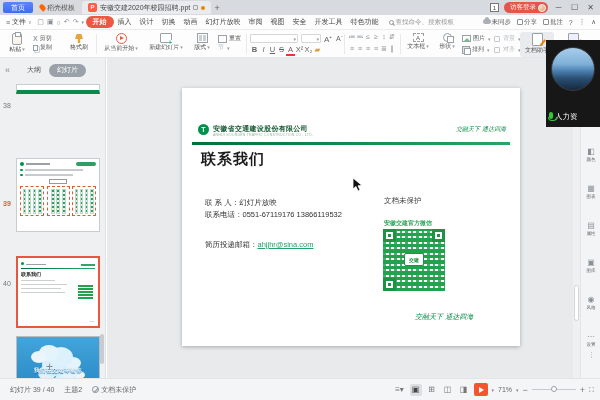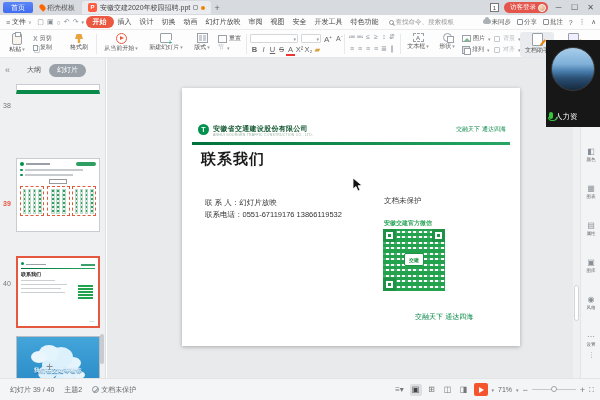--- a/index.html
+++ b/index.html
@@ -88,21 +88,21 @@
 
   .canvas { position:absolute; left:107px; top:58px; width:466px; height:320px; background:#e8eaec; }
   .vscroll { position:absolute; left:573px; top:58px; width:7px; height:320px; background:#eef0f2; }
   .vthumb { position:absolute; left:1px; top:227px; width:5px; height:36px; background:#fff; border:1px solid #d2d5d8; border-radius:3px; }
 
   
   .slide { position:absolute; left:75px; top:30px; width:338px; height:258px; background:#fff; box-shadow:0 1px 4px rgba(0,0,0,.28); }
   .logo { position:absolute; left:16px; top:36px; width:11px; height:11px; background:#00914d; border-radius:50%; color:#fff; font-size:7px; font-weight:bold; text-align:center; line-height:11px; }
   .cname { position:absolute; left:31px; top:36px; font-size:7px; font-weight:bold; color:#1a5c36; letter-spacing:.3px; }
   .cen { position:absolute; left:31px; top:45px; font-size:3.5px; color:#9ab3a2; letter-spacing:.2px; }
-  .slogan { font-family:"DejaVu Serif", serif; color:#0b8a4a; }
+  .slogan { font-family:"DejaVu Serif", serif; font-style:italic; color:#0b8a4a; }
   .slogan.top { position:absolute; right:14px; top:37px; font-size:6px; }
   .slogan.bottom { position:absolute; left:233px; top:224px; font-size:7px; }
   .grule { position:absolute; left:10px; top:54px; width:318px; height:2.5px; background:linear-gradient(90deg,#00713a,#27a763); }
   .stitle { position:absolute; left:19px; top:62px; font-size:15px; font-weight:bold; color:#1c1c1c; letter-spacing:1px; }
   .srow { position:absolute; left:23px; font-size:7.5px; color:#333; white-space:nowrap; }
   .srow .lnk { color:#23a06b; text-decoration:underline; }
   .wxhead { position:absolute; left:202px; top:108px; font-size:7.5px; color:#444; }
   .qrcap { position:absolute; left:202px; top:131px; font-size:6px; color:#2fa85c; font-weight:bold; }
   .qr { position:absolute; left:201px; top:141px; width:62px; height:62px; background:
         repeating-linear-gradient(90deg, rgba(35,162,77,.85) 0 3px, transparent 3px 6px, rgba(35,162,77,.85) 6px 8px, transparent 8px 11px),
@@ -428,20 +428,23 @@
       <div class="slogan top">交融天下 通达四海</div>
       <div class="grule"></div>
       <div class="stitle">联系我们</div>
 
       <div class="srow" style="top:110px;">
         <span>联 系 人：</span><span>幻灯片放映</span>
       </div>
       <div class="srow" style="top:122px;">
         <span>联系电话：</span><span>0551-67119176 13866119532</span>
       </div>
+      <div class="srow" style="top:152px;">
+        <span>简历投递邮箱：</span><span class="lnk">ahjjhr@sina.com</span>
+      </div>
 
       <div class="wxhead">文档未保护</div>
       <div class="qrcap">安徽交建官方微信</div>
       <div class="qr">
         <span class="fp" style="left:0;top:0;"></span>
         <span class="fp" style="right:0;top:0;"></span>
         <span class="fp" style="left:0;bottom:0;"></span>
         <span class="qrc">交建</span>
       </div>
       <div class="slogan bottom">交融天下 通达四海</div>

